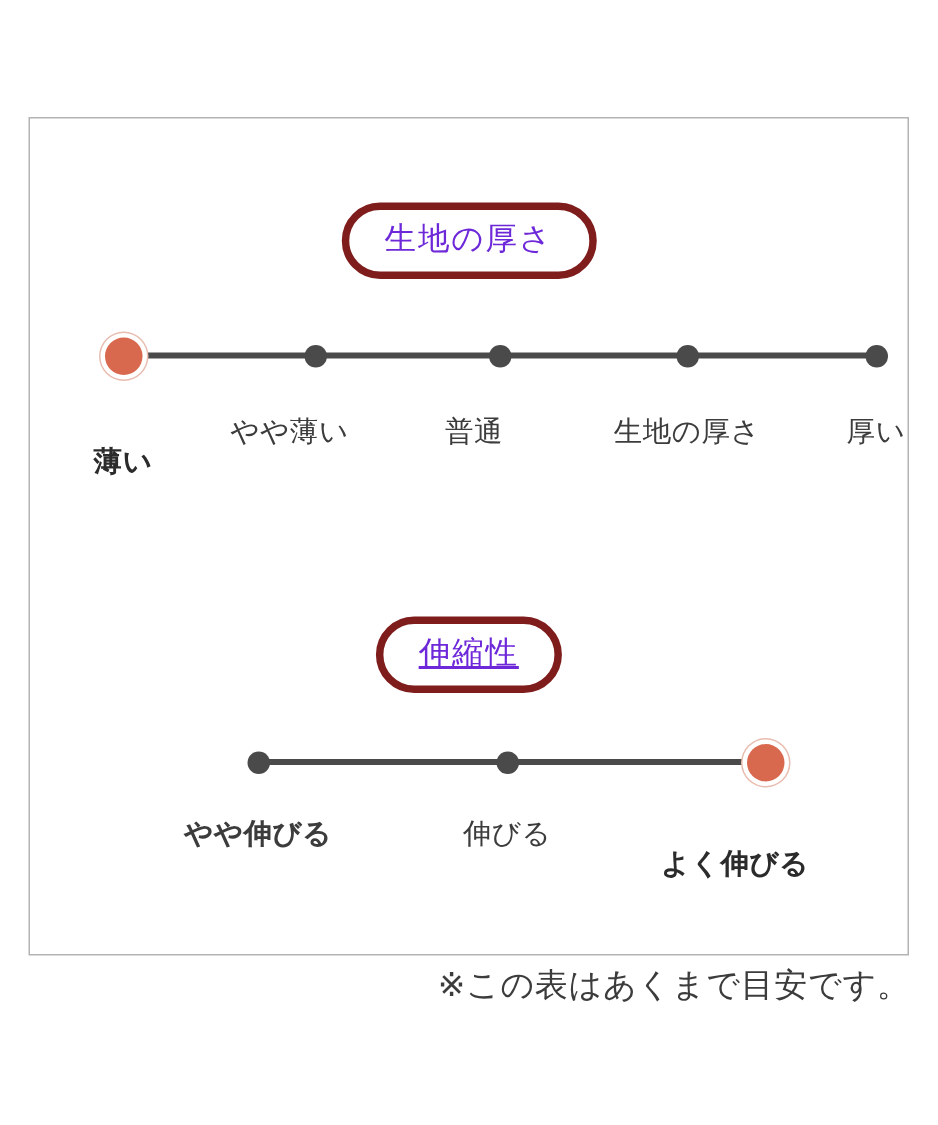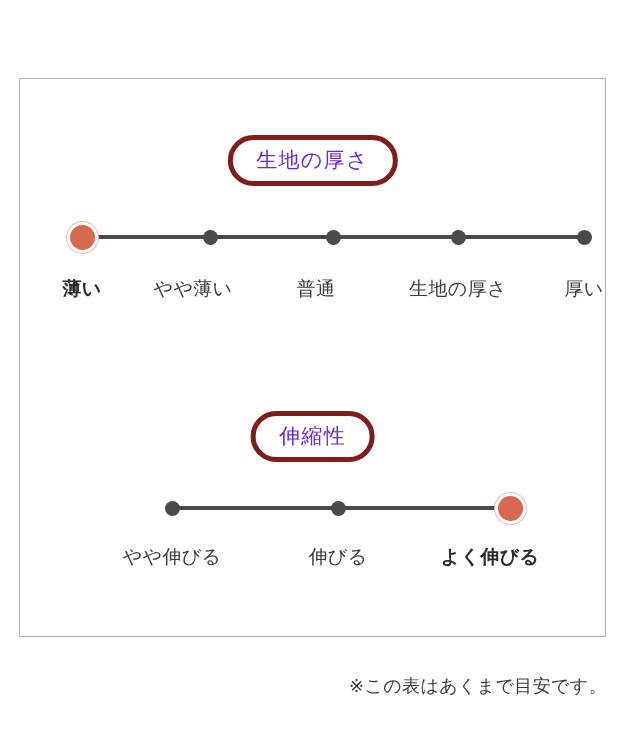--- a/index.html
+++ b/index.html
@@ -43,21 +43,21 @@
     border-radius: 999px;
     color: #6d28d9;
     font-size: 21px;
     line-height: 1;
     padding: 9px 24px 11px 24px;
     white-space: nowrap;
     letter-spacing: 0.06em;
     background: #ffffff;
   }
   .pill.s1 { top: 56px; }
-  .pill.s2 { top: 332px; }
+  .pill.s2 { top: 332px; text-decoration: underline; }
 
   
   .scale {
     position: absolute;
     height: 40px;
   }
   .scale.s1 { left: 0px;  top: 138px; width: 585px; }
   .scale.s2 { left: 0px;  top: 409px; width: 585px; }
 
   .track {
@@ -101,28 +101,29 @@
     transform: translateX(-50%);
     font-size: 19px;
     line-height: 28px;
     color: #3c3c3c;
     white-space: nowrap;
     letter-spacing: 0.02em;
   }
   .tick-label.active {
     font-weight: 700;
     color: #2b2b2b;
+    margin-top: 20px;
   }
 
   
   .footnote {
     position: absolute;
     right: 18px;
-    top: 676px;
-    font-size: 18px;
+    top: 644px;
+    font-size: 22px;
     line-height: 1.2;
     color: #3c3c3c;
     letter-spacing: 0.02em;
     white-space: nowrap;
   }
 </style>
 </head>
 <body>
 
 <div id="root">
@@ -151,21 +152,21 @@
     <div class="pill s2">伸縮性</div>
 
     <div class="scale s2">
       <div class="track" style="left: 152px; width: 338px;"></div>
       <div class="dot" style="left: 152px;"></div>
       <div class="dot" style="left: 318px;"></div>
       <div class="dot active" style="left: 490px;"></div>
     </div>
 
     <div class="labels s2">
-      <div class="tick-label" style="left: 152px;">やや伸びる</div>
+      <div class="tick-label" style="left: 152px; font-weight: bold;">やや伸びる</div>
       <div class="tick-label" style="left: 318px;">伸びる</div>
       <div class="tick-label active" style="left: 470px;">よく伸びる</div>
     </div>
 
   </div>
 
   <div class="footnote">※この表はあくまで目安です。</div>
 
 </div>
 

